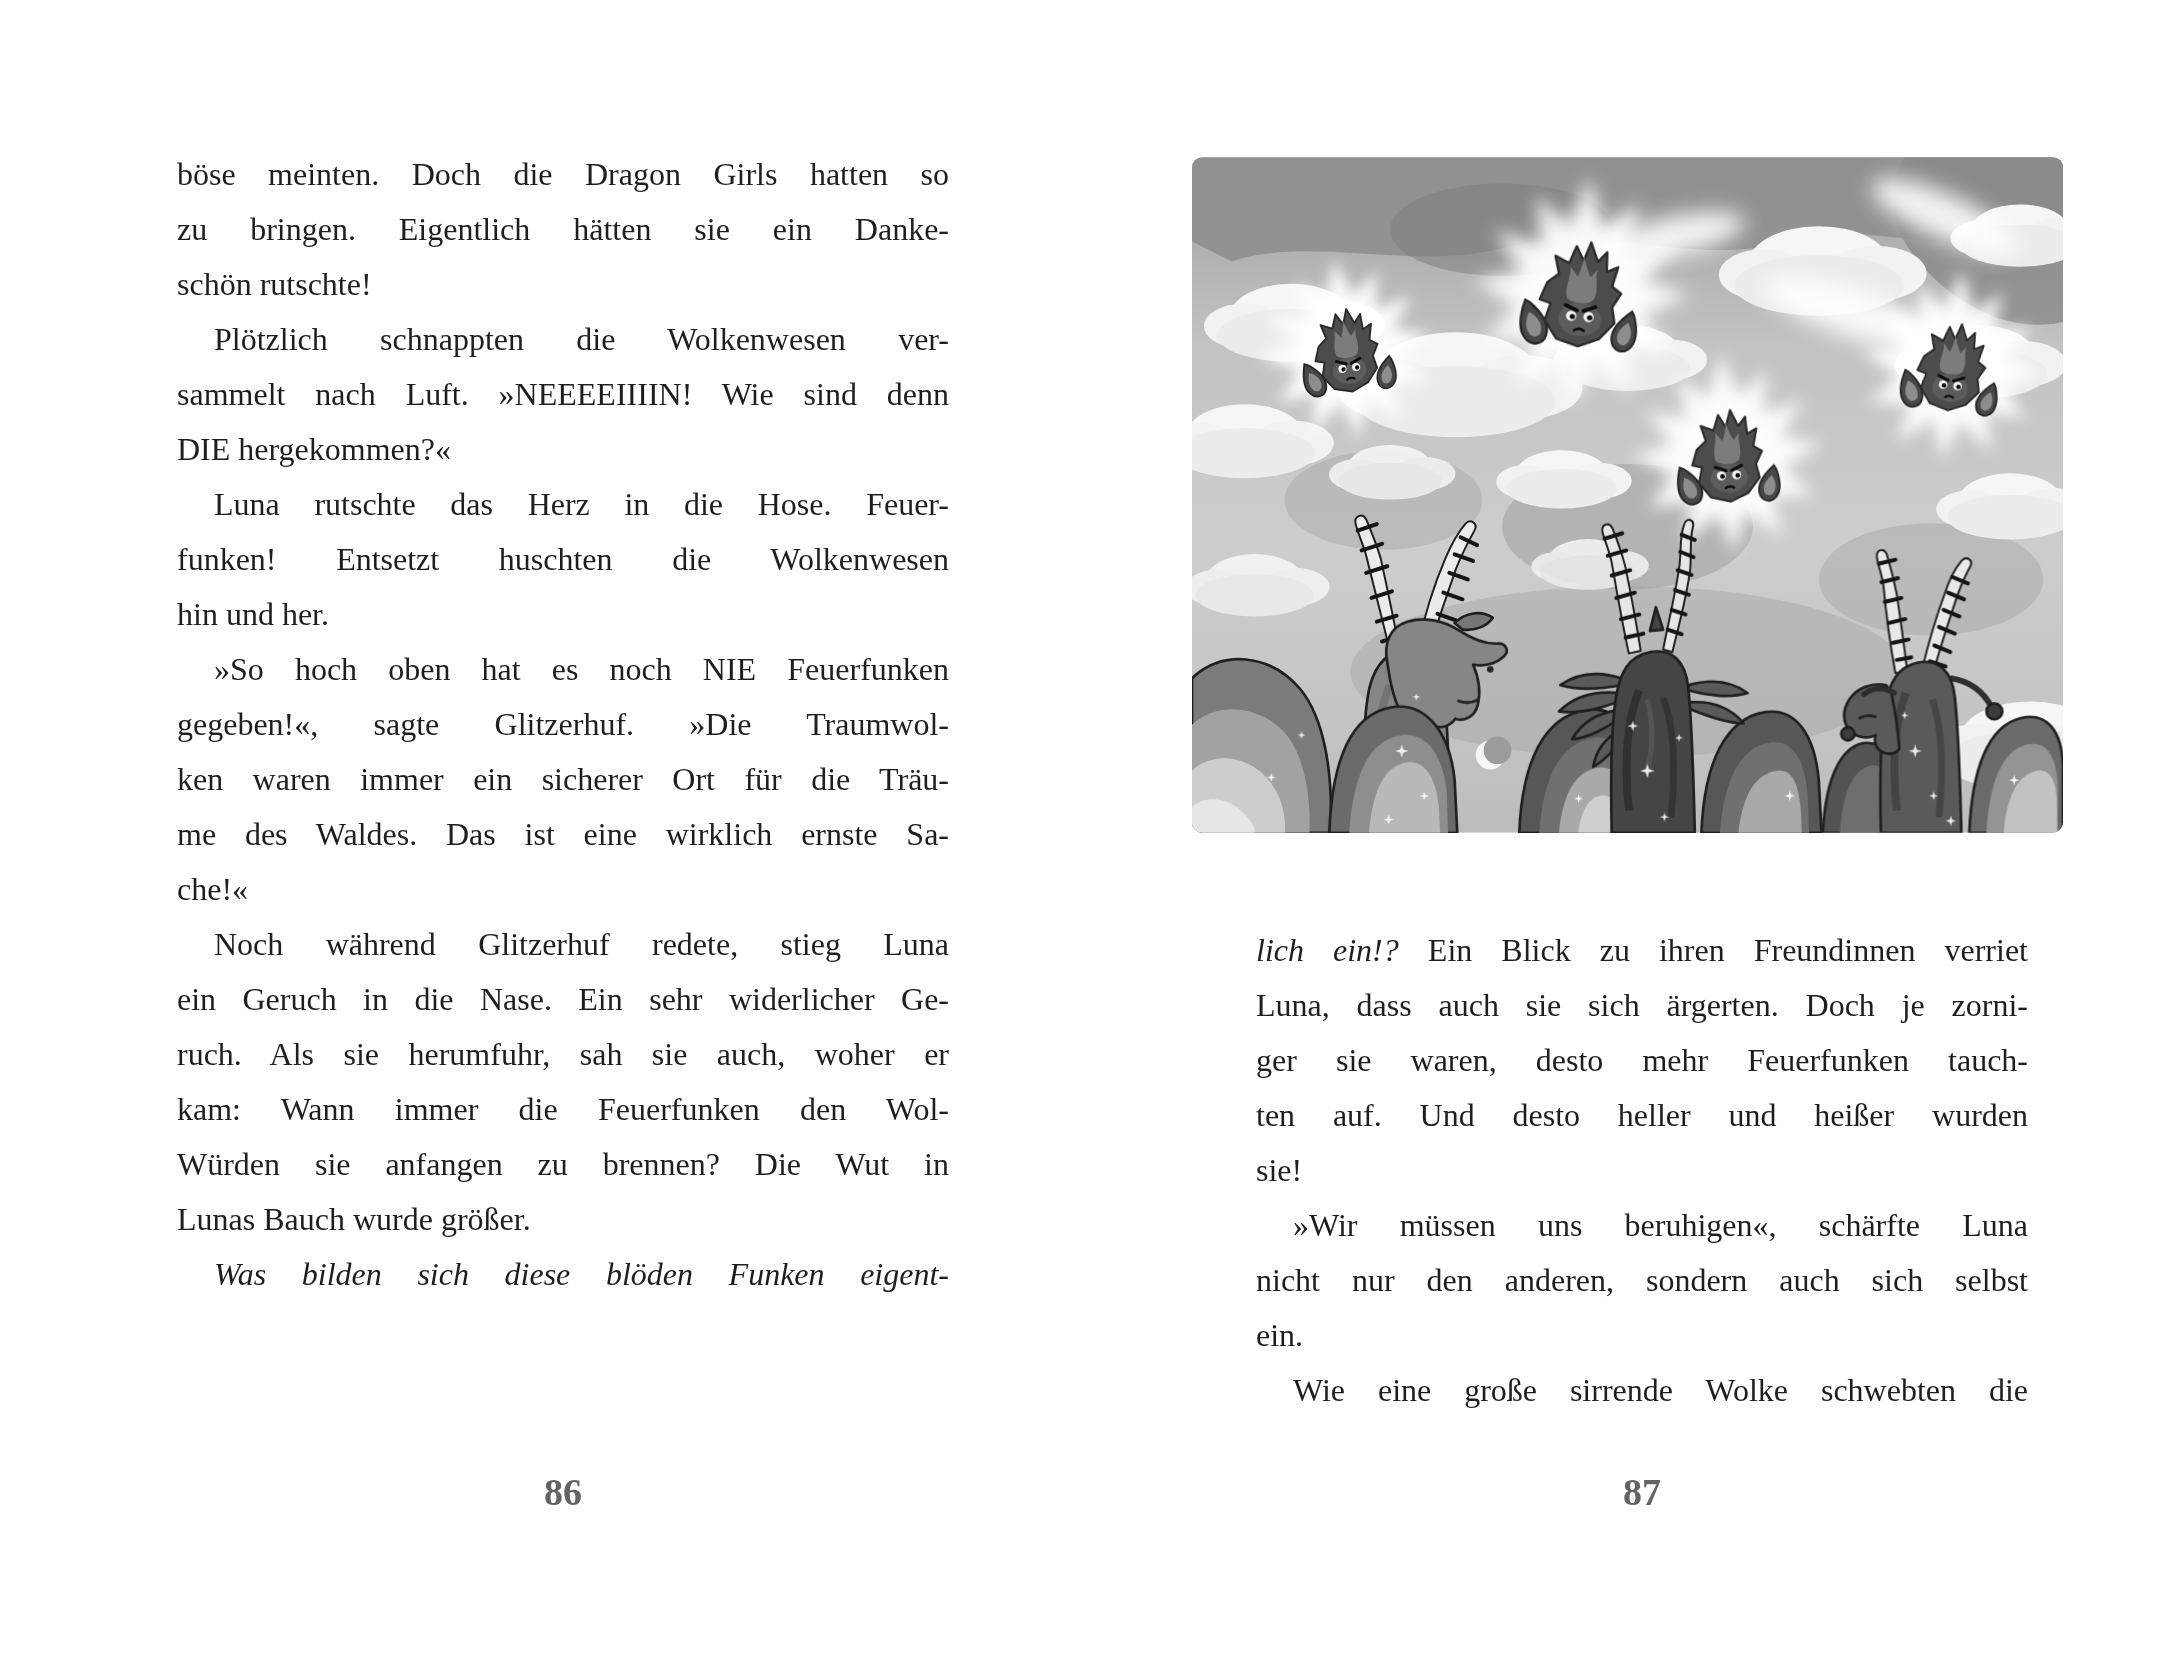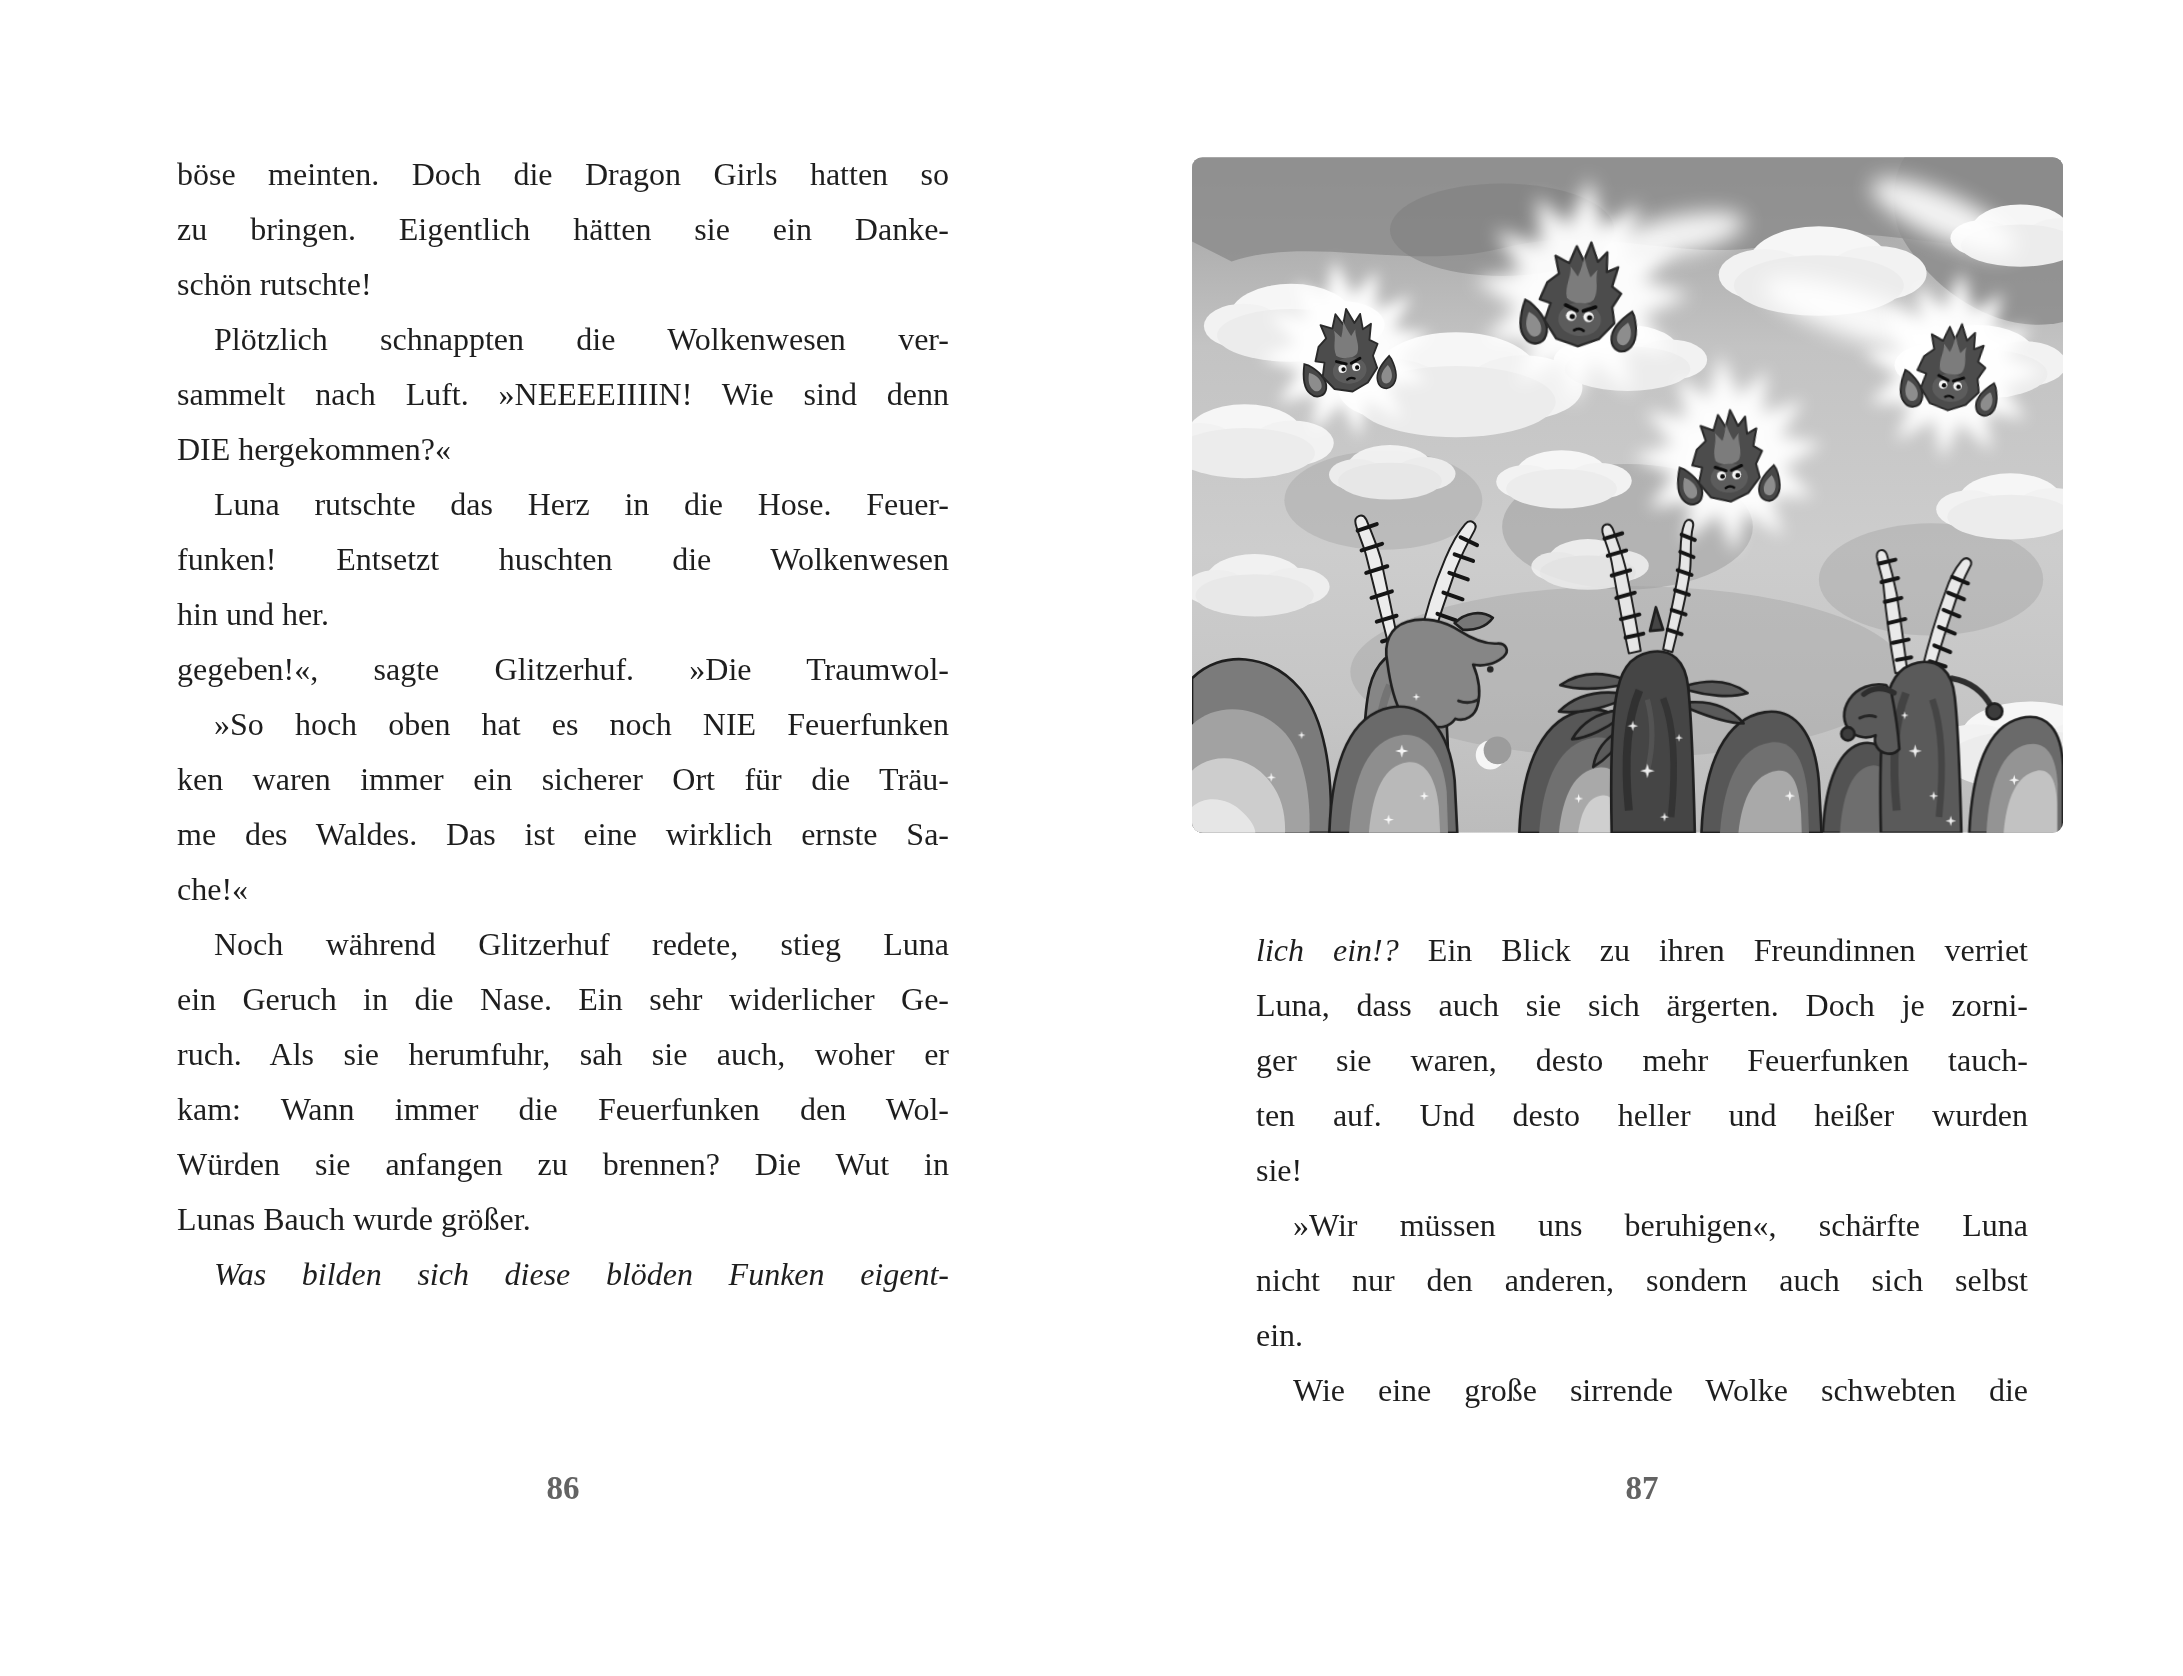--- a/index.html
+++ b/index.html
@@ -7,21 +7,21 @@
     width:2183px;height:1676px;position:relative;background:#ffffff;
     font-family:"Liberation Serif", serif;color:#1e1e1e;overflow:hidden;
   }
   .text-block{position:absolute;width:772px;font-size:32px;line-height:55px;}
   .line{display:block;text-align:left;}
   .line.j{text-align:justify;text-align-last:justify;text-justify:inter-word;}
   .line.indent{padding-left:37px;}
   .italic{font-style:italic;}
   .page-number{
     position:absolute;width:772px;text-align:center;
-    font-size:33px;font-weight:700;color:#636363;
+    font-size:38px;font-weight:700;color:#636363;
   }
   #left-text{left:177px;top:147px;}
   #right-text{left:1256px;top:923px;}
   #left-pagenum{left:177px;top:1470px;}
   #right-pagenum{left:1256px;top:1470px;}
   #illustration{position:absolute;left:1192px;top:157px;width:871px;height:676px;}
   #illustration svg{display:block;width:100%;height:100%;}
 </style>
 </head>
 <body>
@@ -31,22 +31,22 @@
   <div id="left-text" class="text-block">
     <div class="line j">böse meinten. Doch die Dragon Girls hatten so</div>
     <div class="line j">zu bringen. Eigentlich hätten sie ein Danke-</div>
     <div class="line">schön rutschte!</div>
     <div class="line j indent">Plötzlich schnappten die Wolkenwesen ver-</div>
     <div class="line j">sammelt nach Luft. »NEEEEIIIIN! Wie sind denn</div>
     <div class="line">DIE hergekommen?«</div>
     <div class="line j indent">Luna rutschte das Herz in die Hose. Feuer-</div>
     <div class="line j">funken! Entsetzt huschten die Wolkenwesen</div>
     <div class="line">hin und her.</div>
+    <div class="line j indent">»So hoch oben hat es noch NIE Feuerfunken</div>
     <div class="line j">gegeben!«, sagte Glitzerhuf. »Die Traumwol-</div>
-    <div class="line j indent">»So hoch oben hat es noch NIE Feuerfunken</div>
     <div class="line j">ken waren immer ein sicherer Ort für die Träu-</div>
     <div class="line j">me des Waldes. Das ist eine wirklich ernste Sa-</div>
     <div class="line">che!«</div>
     <div class="line j indent">Noch während Glitzerhuf redete, stieg Luna</div>
     <div class="line j">ein Geruch in die Nase. Ein sehr widerlicher Ge-</div>
     <div class="line j">ruch. Als sie herumfuhr, sah sie auch, woher er</div>
     <div class="line j">kam: Wann immer die Feuerfunken den Wol-</div>
     <div class="line j">Würden sie anfangen zu brennen? Die Wut in</div>
     <div class="line">Lunas Bauch wurde größer.</div>
     <div class="line j indent italic">Was bilden sich diese blöden Funken eigent-</div>

